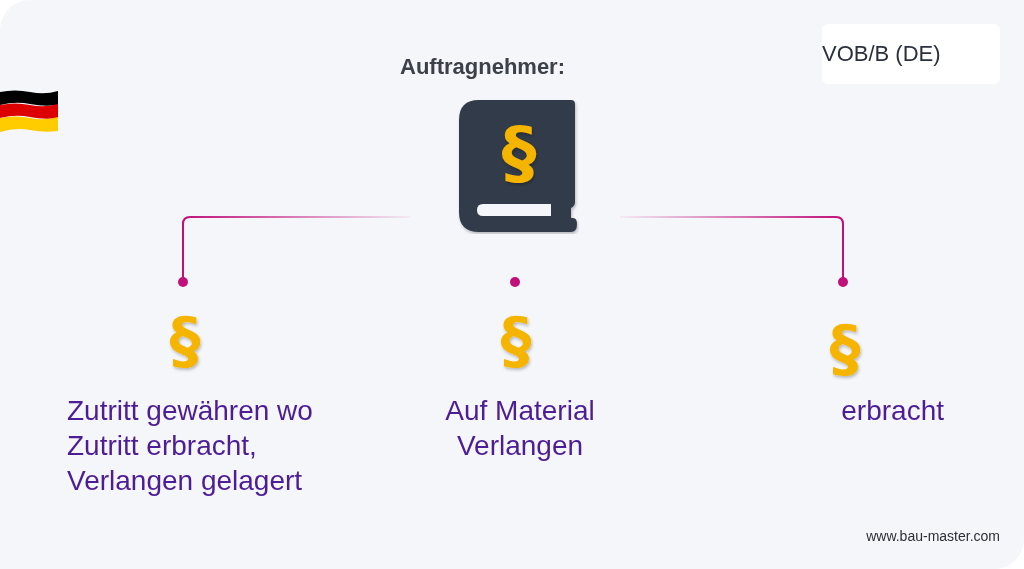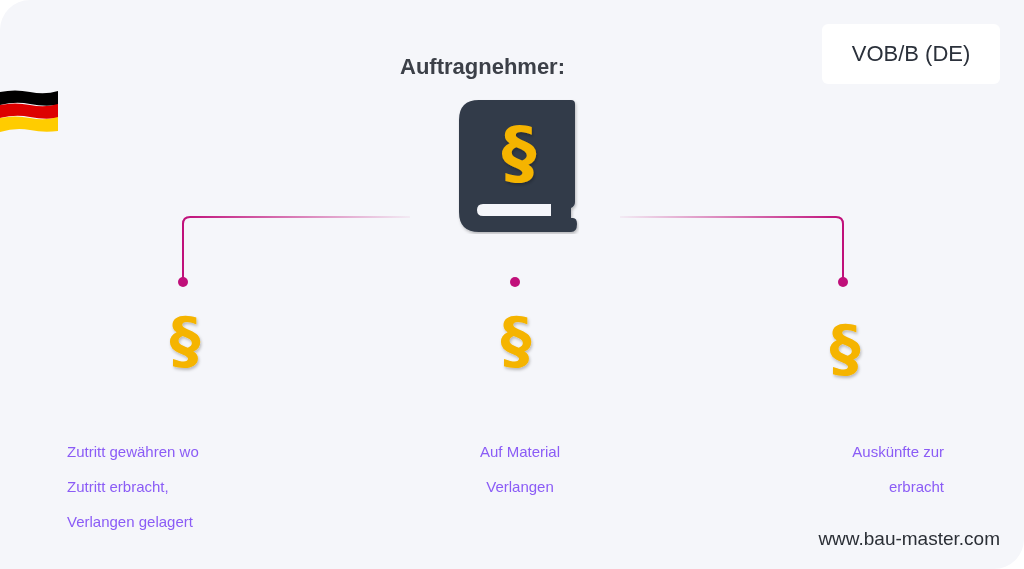--- a/index.html
+++ b/index.html
@@ -1,28 +1,28 @@
 <!DOCTYPE html>
 <html><head>
 <meta charset="utf-8">
 <style>
   html, body { margin:0; padding:0; background:#ffffff; }
   body { width:1024px; height:569px; position:relative; overflow:hidden; font-family:"Liberation Sans", sans-serif; }
   .card { position:absolute; left:0; top:0; width:1024px; height:569px; background:#f5f6fa; border-radius:30px 0 30px 0; overflow:hidden; }
-  .badge { position:absolute; left:822px; top:24px; width:178px; height:60px; background:#ffffff; border-radius:6px; display:flex; align-items:center; justify-content:center; font-size:22px; color:#2b313b; }
+  .badge { position:absolute; left:822px; top:24px; width:178px; height:60px; background:#ffffff; border-radius:6px; display:flex; align-items:center; justify-content:flex-start; font-size:22px; color:#2b313b; }
   .flag { position:absolute; left:0; top:90px; width:58px; height:44px; }
   .title { position:absolute; left:400px; top:54px; width:240px; text-align:left; font-size:22px; font-weight:bold; color:#3c4048; }
   .book { position:absolute; left:455px; top:98px; width:124px; height:136px; }
   .connectors { position:absolute; left:0; top:0; width:1024px; height:569px; }
   .para { position:absolute; width:50px; height:80px; }
-  .item-text { position:absolute; font-size:15px; line-height:35px; color:#8b5cf6;margin-top:41px; }
+  .item-text { position:absolute; font-size:28px; line-height:35px; color:#4c1d95; }
   .t1 { left:67px; top:393px; width:260px; text-align:left; }
   .t2 { left:410px; top:393px; width:220px; text-align:center; }
   .t3 { left:760px; top:393px; width:184px; text-align:right; }
-  .url { position:absolute; right:24px; top:528px; font-size:19px; color:#2b2f36; }
+  .url { position:absolute; right:24px; top:528px; font-size:14px; color:#2b2f36; }
 </style>
 </head>
 <body>
 
 <div class="card">
 
   <div class="badge">
     <span>VOB/B (DE)</span>
   </div>
 
@@ -81,18 +81,17 @@
   <div class="item-text t1">
     <div>Zutritt gewähren wo</div>
     <div>Zutritt erbracht,</div>
     <div>Verlangen gelagert</div>
   </div>
   <div class="item-text t2">
     <div>Auf Material</div>
     <div>Verlangen</div>
   </div>
   <div class="item-text t3">
-    <div>Auskünfte zur</div>
     <div>erbracht</div>
   </div>
 
   <div class="url">www.bau-master.com</div>
 </div>
 
 </body></html>

